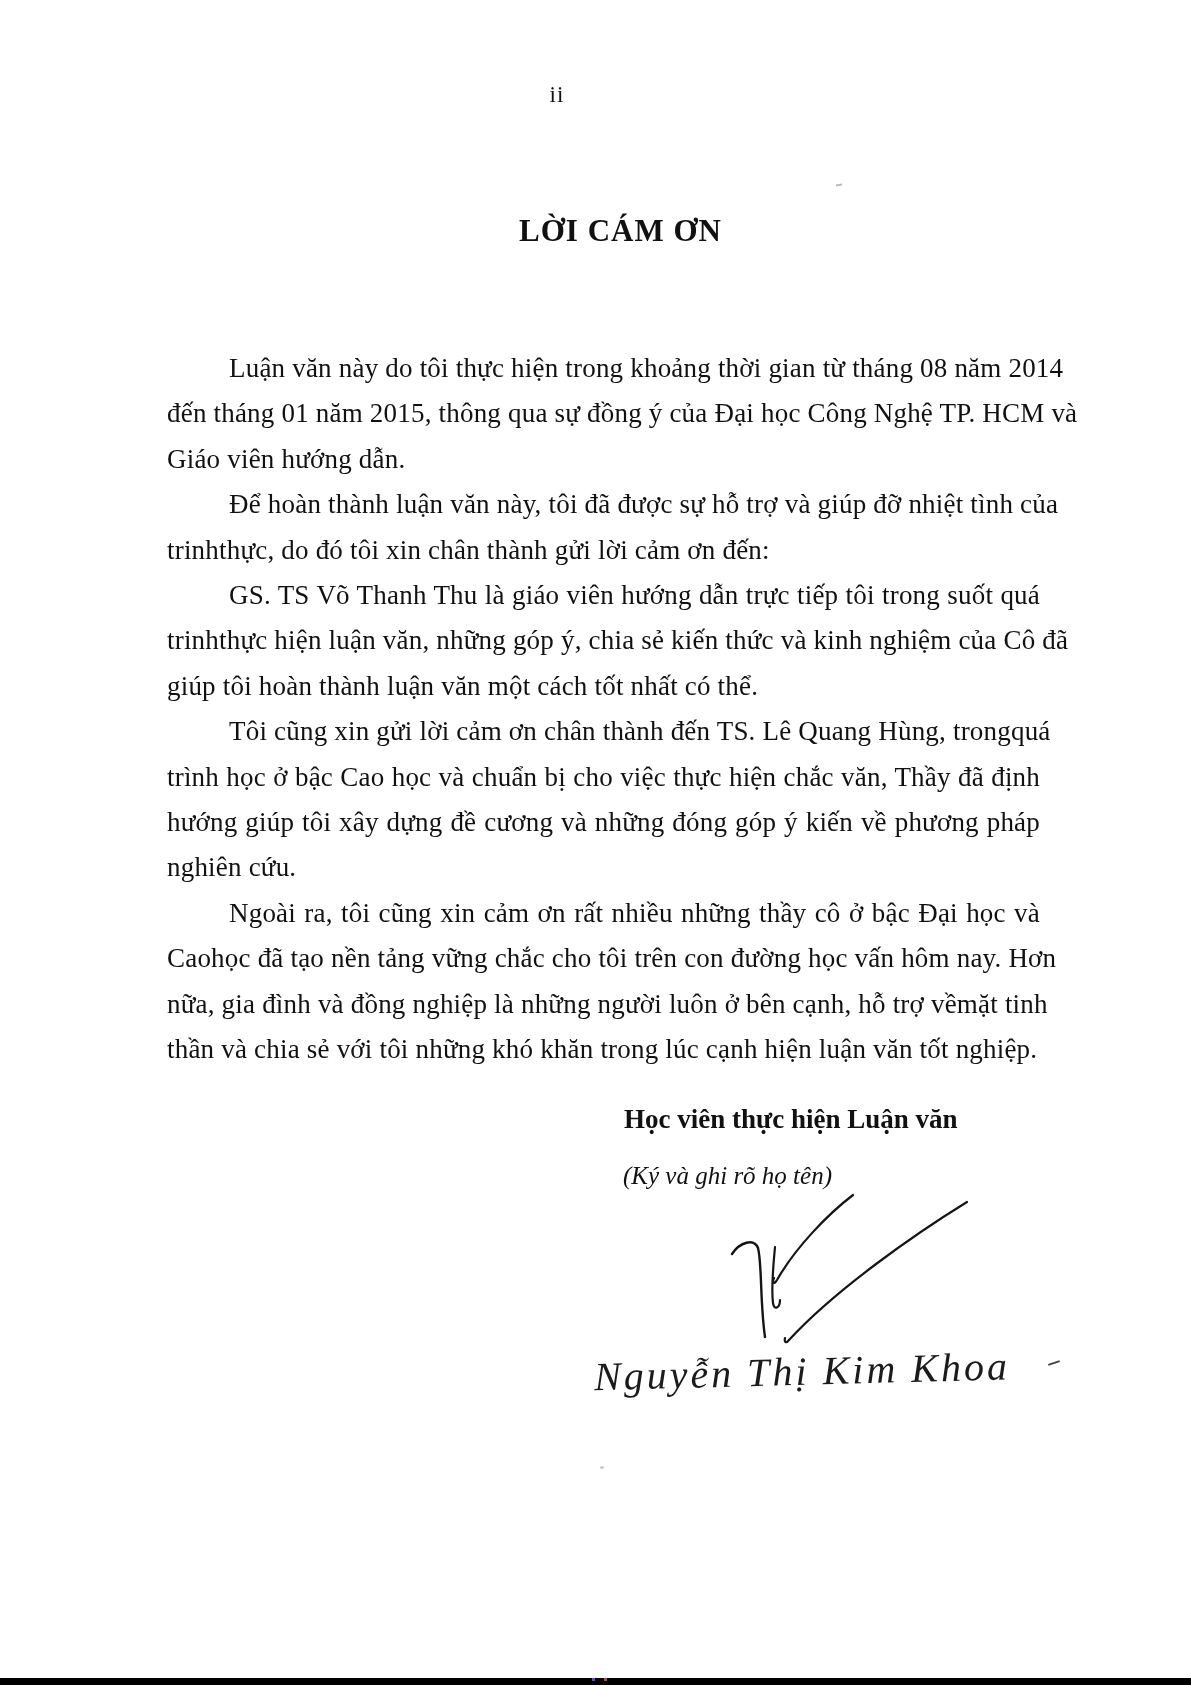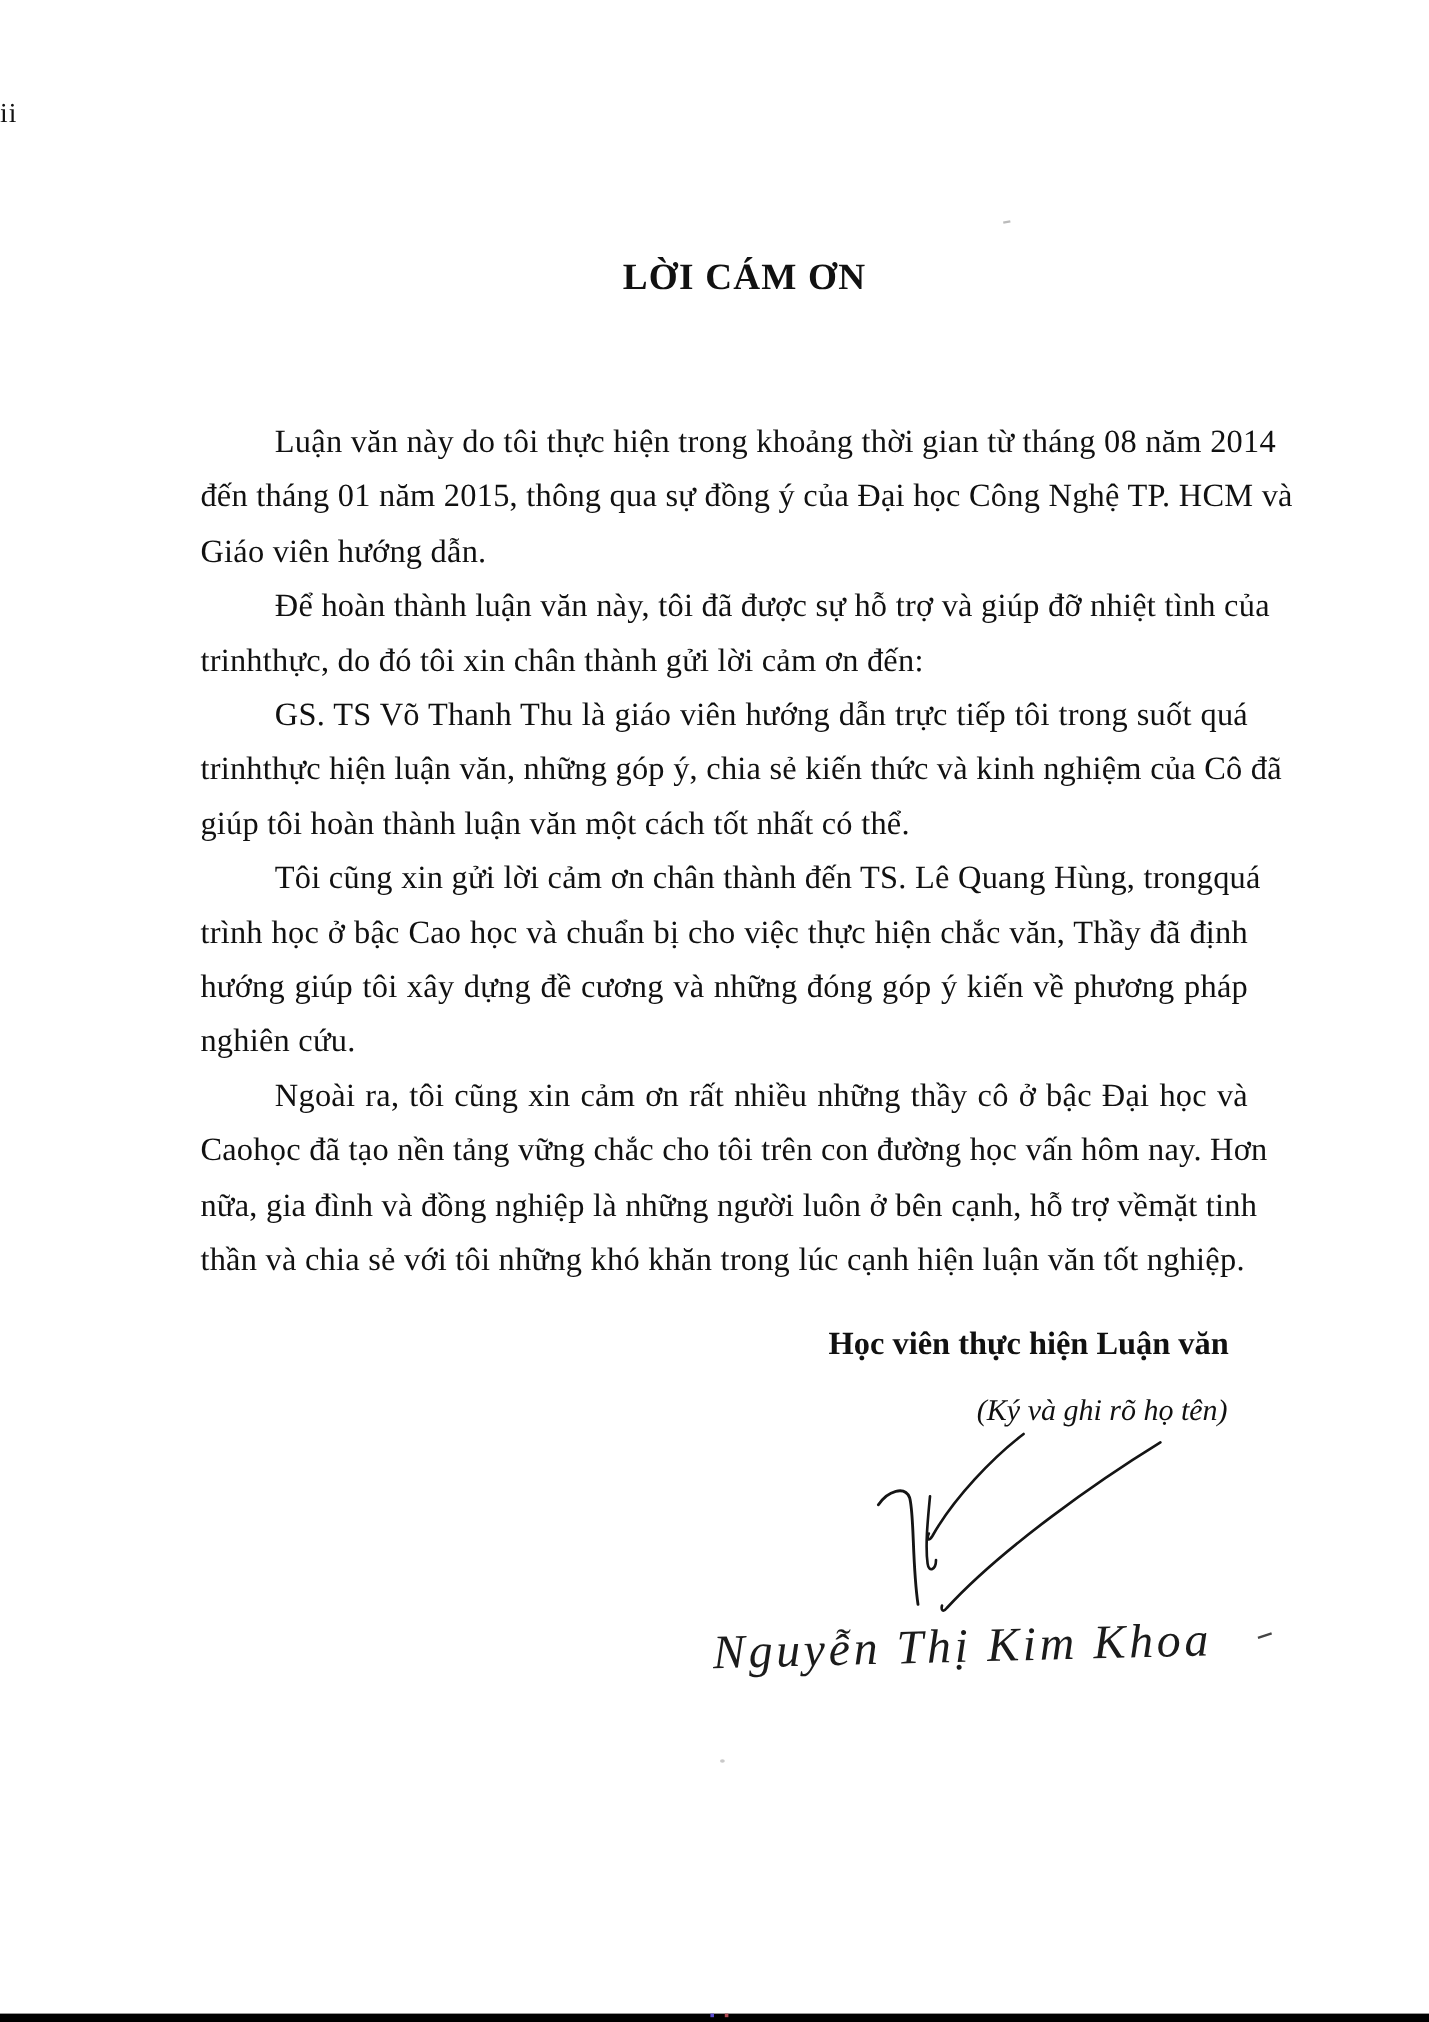--- a/index.html
+++ b/index.html
@@ -14,20 +14,21 @@
     background: #ffffff;
     overflow: hidden;
     font-family: "Liberation Serif", "DejaVu Serif", serif;
     color: #111111;
   }
   .page-number {
     position: absolute;
     top: 82px;
     left: 0;
     width: 1114px;
+    text-align: center;
     font-size: 23px;
     letter-spacing: 1px;
   }
   .doc-title {
     position: absolute;
     top: 213px;
     left: 0;
     width: 1191px;
     text-align: center;
     font-size: 31px;
@@ -54,30 +55,30 @@
   }
   .line.plast {
     text-align: left;
     text-align-last: left;
   }
   .sig-label {
     position: absolute;
     top: 1104px;
     left: 624px;
     width: 400px;
-    text-align: right;
+    text-align: left;
     font-size: 27px;
     font-weight: bold;
   }
   .sig-note {
     position: absolute;
     top: 1162px;
     left: 623px;
     width: 400px;
-    text-align: right;
+    text-align: left;
     font-size: 25px;
     font-style: italic;
   }
   .sig-svg {
     position: absolute;
     top: 1188px;
     left: 700px;
     width: 280px;
     height: 165px;
   }

